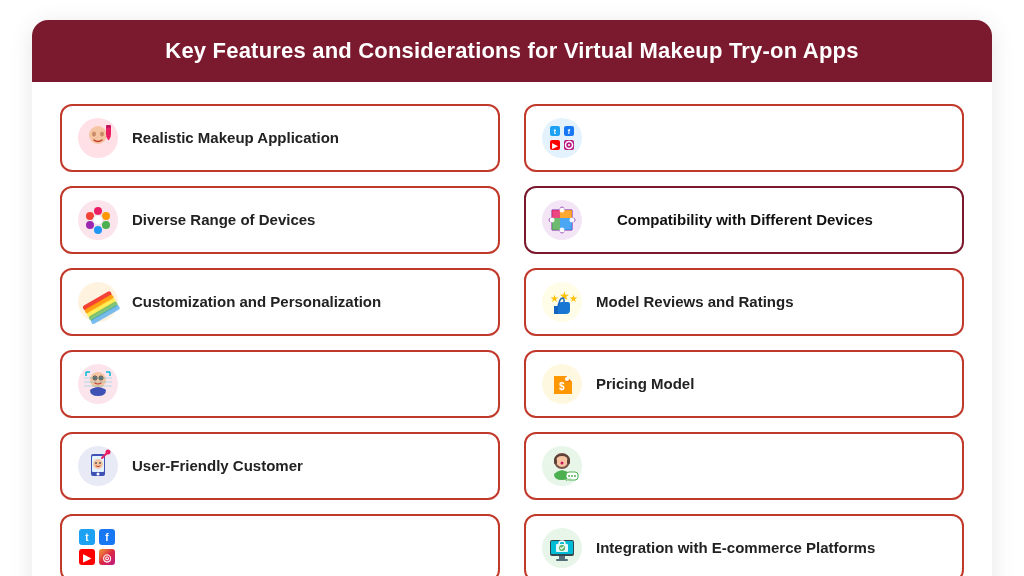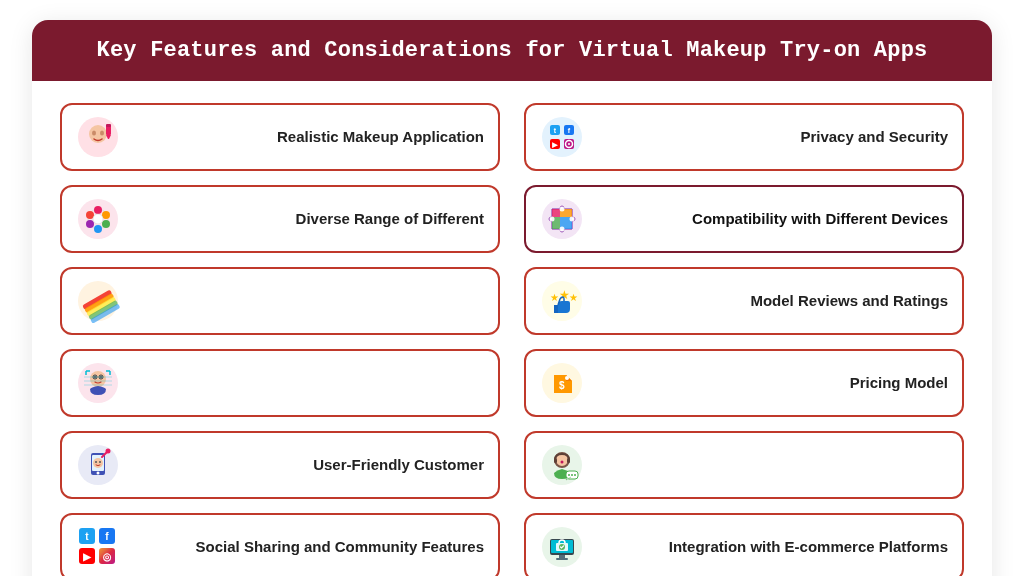--- a/index.html
+++ b/index.html
@@ -22,21 +22,20 @@
       width: 960px;
       padding: 0 0 24px 0;
       overflow: hidden;
     }
 
     .card-header {
       background: #7b1a2e;
       border-radius: 10px 10px 0 0;
       padding: 18px 24px;
       text-align: center;
-      font-family: Liberation Mono, monospace;
     }
 
     .card-header h1 {
       color: #fff;
       font-size: 22px;
       font-weight: 800;
       letter-spacing: 0.2px;
     }
 
     .grid-container {
@@ -48,21 +47,20 @@
 
     .feature-item {
       display: flex;
       align-items: center;
       border: 2px solid #c0392b;
       border-radius: 12px;
       padding: 10px 14px;
       gap: 12px;
       background: #fff;
       min-height: 64px;
-      justify-content: space-between;
     }
 
     .feature-item.highlighted {
       border: 2.5px solid #7b1a2e;
       gap: 33px;
     }
 
     .feature-icon {
       width: 44px;
       height: 44px;
@@ -155,39 +153,38 @@
             <text x="15" y="18" text-anchor="middle" fill="white" font-size="7" font-weight="bold">t</text>
             <rect x="24" y="10" width="10" height="10" rx="2" fill="#1877f2"></rect>
             <text x="29" y="18" text-anchor="middle" fill="white" font-size="7" font-weight="bold">f</text>
             <rect x="10" y="24" width="10" height="10" rx="2" fill="#ff0000"></rect>
             <text x="15" y="32" text-anchor="middle" fill="white" font-size="7" font-weight="bold">▶</text>
             <rect x="24" y="24" width="10" height="10" rx="2" fill="#bc1888"></rect>
             <circle cx="29" cy="29" r="3.5" fill="none" stroke="white" stroke-width="1.5"></circle>
             <circle cx="29" cy="29" r="1" fill="white"></circle>
           </svg>
         </div>
-        <span class="feature-label">Privacy and Security</span>
       </div>
 
       <div class="feature-item">
         <div class="feature-icon">
           <svg width="44" height="44" viewBox="0 0 44 44" xmlns="http://www.w3.org/2000/svg">
             <circle cx="22" cy="22" r="20" fill="#fce4ec"></circle>
 
             <circle cx="22" cy="22" r="10" fill="none" stroke="#ddd" stroke-width="1"></circle>
             <circle cx="22" cy="13" r="4" fill="#e91e63"></circle>
             <circle cx="30" cy="18" r="4" fill="#ff9800"></circle>
             <circle cx="30" cy="27" r="4" fill="#4caf50"></circle>
             <circle cx="22" cy="32" r="4" fill="#2196f3"></circle>
             <circle cx="14" cy="27" r="4" fill="#9c27b0"></circle>
             <circle cx="14" cy="18" r="4" fill="#f44336"></circle>
             <circle cx="22" cy="22" r="5" fill="white" stroke="#ccc" stroke-width="0.5"></circle>
           </svg>
         </div>
-        <span class="feature-label">Diverse Range of Different</span>
+        <span class="feature-label">Diverse Range of Devices</span>
       </div>
 
       <div class="feature-item highlighted">
         <div class="feature-icon">
           <svg width="44" height="44" viewBox="0 0 44 44" xmlns="http://www.w3.org/2000/svg">
             <circle cx="22" cy="22" r="20" fill="#f3e5f5"></circle>
 
             <path d="M12 12 L20 12 Q20 9 22 9 Q24 9 24 12 L32 12 L32 20 Q35 20 35 22 Q35 24 32 24 L32 32 L24 32 Q24 35 22 35 Q20 35 20 32 L12 32 L12 24 Q9 24 9 22 Q9 20 12 20 Z" fill="none" stroke="#7b1fa2" stroke-width="1"></path>
             <path d="M12 12 L20 12 L20 20 L12 20 Z" fill="#e91e63" opacity="0.8"></path>
             <path d="M20 12 L32 12 L32 20 L20 20 Z" fill="#ff9800" opacity="0.8"></path>
@@ -213,20 +210,21 @@
             <rect x="6" y="26" width="32" height="5" rx="2" fill="#ffeb3b" transform="rotate(-30 22 22)" opacity="0.8"></rect>
             <rect x="6" y="30" width="32" height="5" rx="2" fill="#4caf50" transform="rotate(-30 22 22)" opacity="0.7"></rect>
             <rect x="6" y="34" width="32" height="5" rx="2" fill="#2196f3" transform="rotate(-30 22 22)" opacity="0.6"></rect>
             <circle cx="22" cy="22" r="20" fill="none" stroke="#fff3e0" stroke-width="0"></circle>
 
             <clipPath id="circleClip">
               <circle cx="22" cy="22" r="19"></circle>
             </clipPath>
           </svg>
         </div>
+        <span class="feature-label">Customization and Personalization</span>
       </div>
 
       <div class="feature-item">
         <div class="feature-icon">
           <svg width="44" height="44" viewBox="0 0 44 44" xmlns="http://www.w3.org/2000/svg">
             <circle cx="22" cy="22" r="20" fill="#fffde7"></circle>
 
             <text x="10" y="22" font-size="10" fill="#ffc107">★</text>
             <text x="19" y="20" font-size="12" fill="#ffc107">★</text>
             <text x="29" y="22" font-size="10" fill="#ffc107">★</text>
@@ -323,21 +321,20 @@
 
       <div class="feature-item">
         <div class="feature-icon">
           <div class="icon-social-grid">
             <span class="s-tw">t</span>
             <span class="s-fb">f</span>
             <span class="s-yt">▶</span>
             <span class="s-ig">◎</span>
           </div>
         </div>
-        <span class="feature-label">Social Sharing and Community Features</span>
       </div>
 
       <div class="feature-item">
         <div class="feature-icon">
           <svg width="44" height="44" viewBox="0 0 44 44" xmlns="http://www.w3.org/2000/svg">
             <circle cx="22" cy="22" r="20" fill="#e8f5e9"></circle>
 
             <rect x="10" y="14" width="24" height="16" rx="2" fill="#37474f"></rect>
             <rect x="11" y="15" width="22" height="13" rx="1" fill="#00bcd4"></rect>
 

